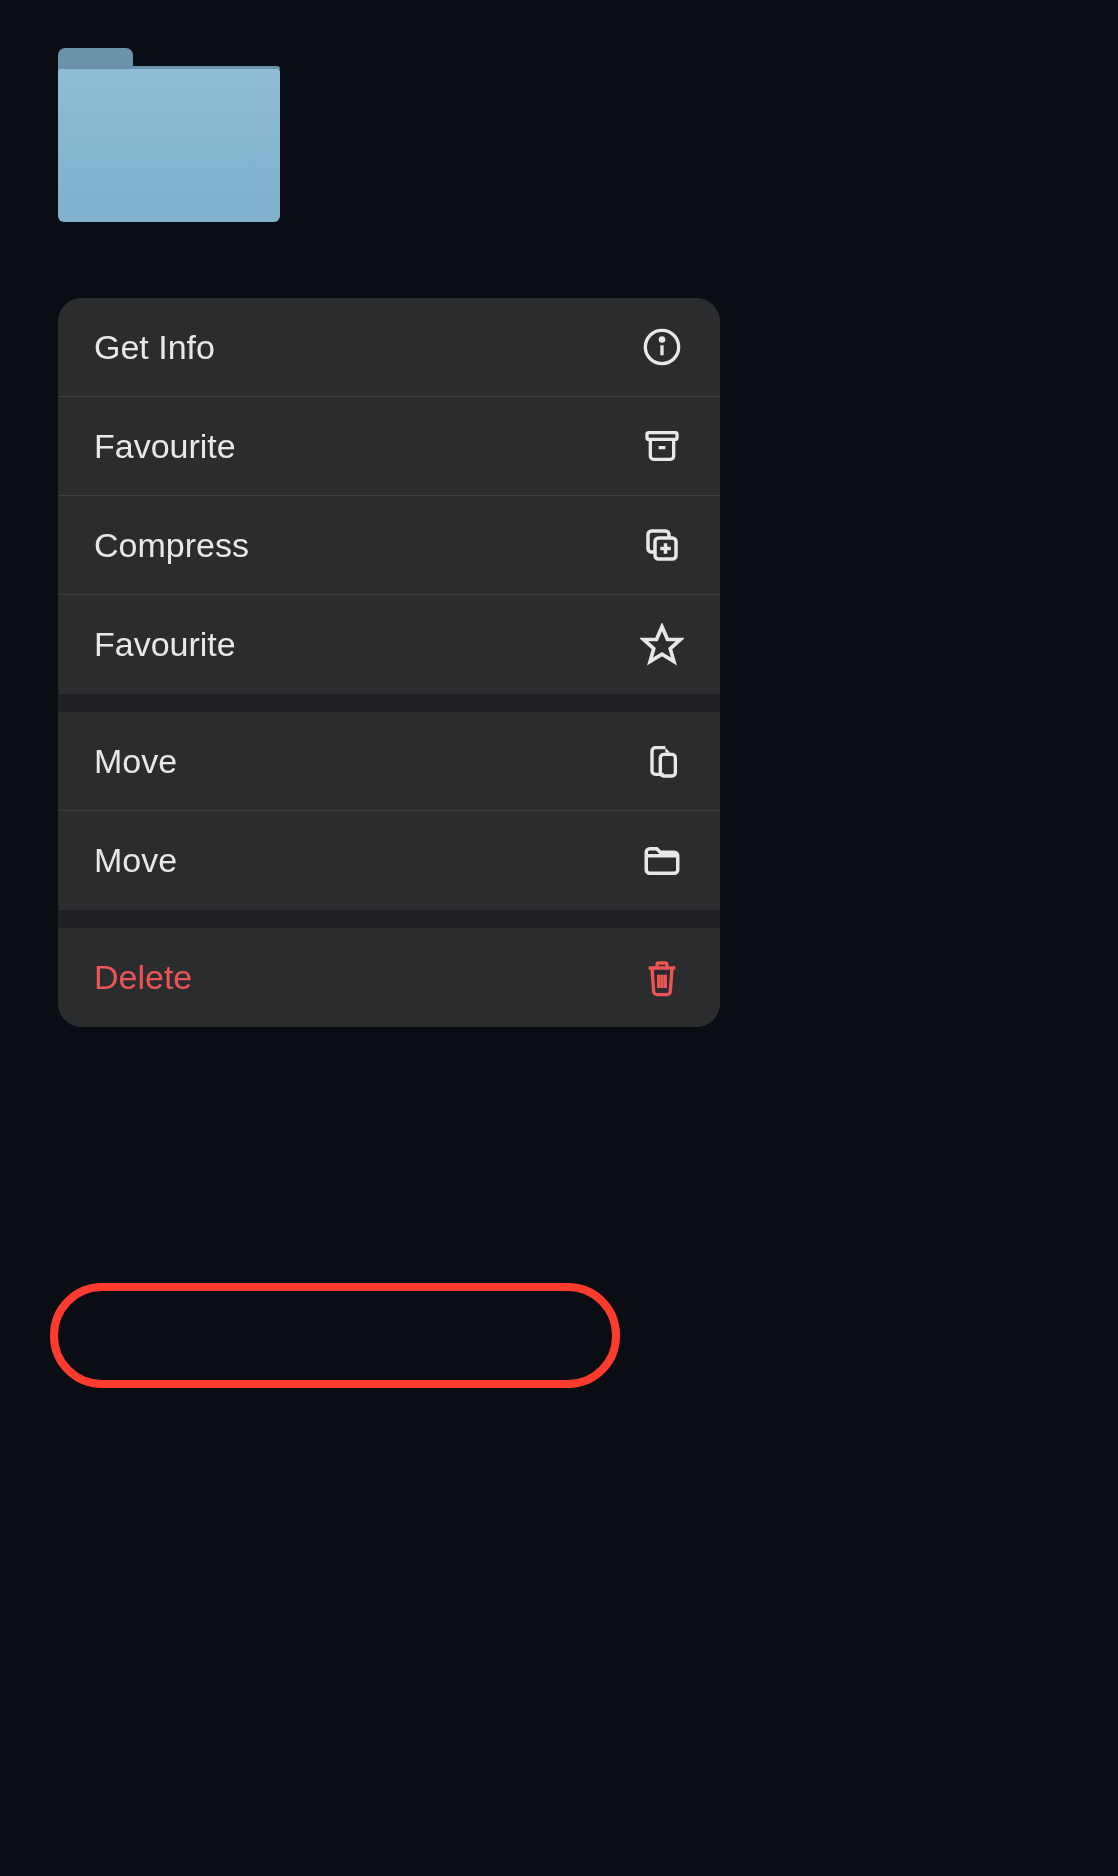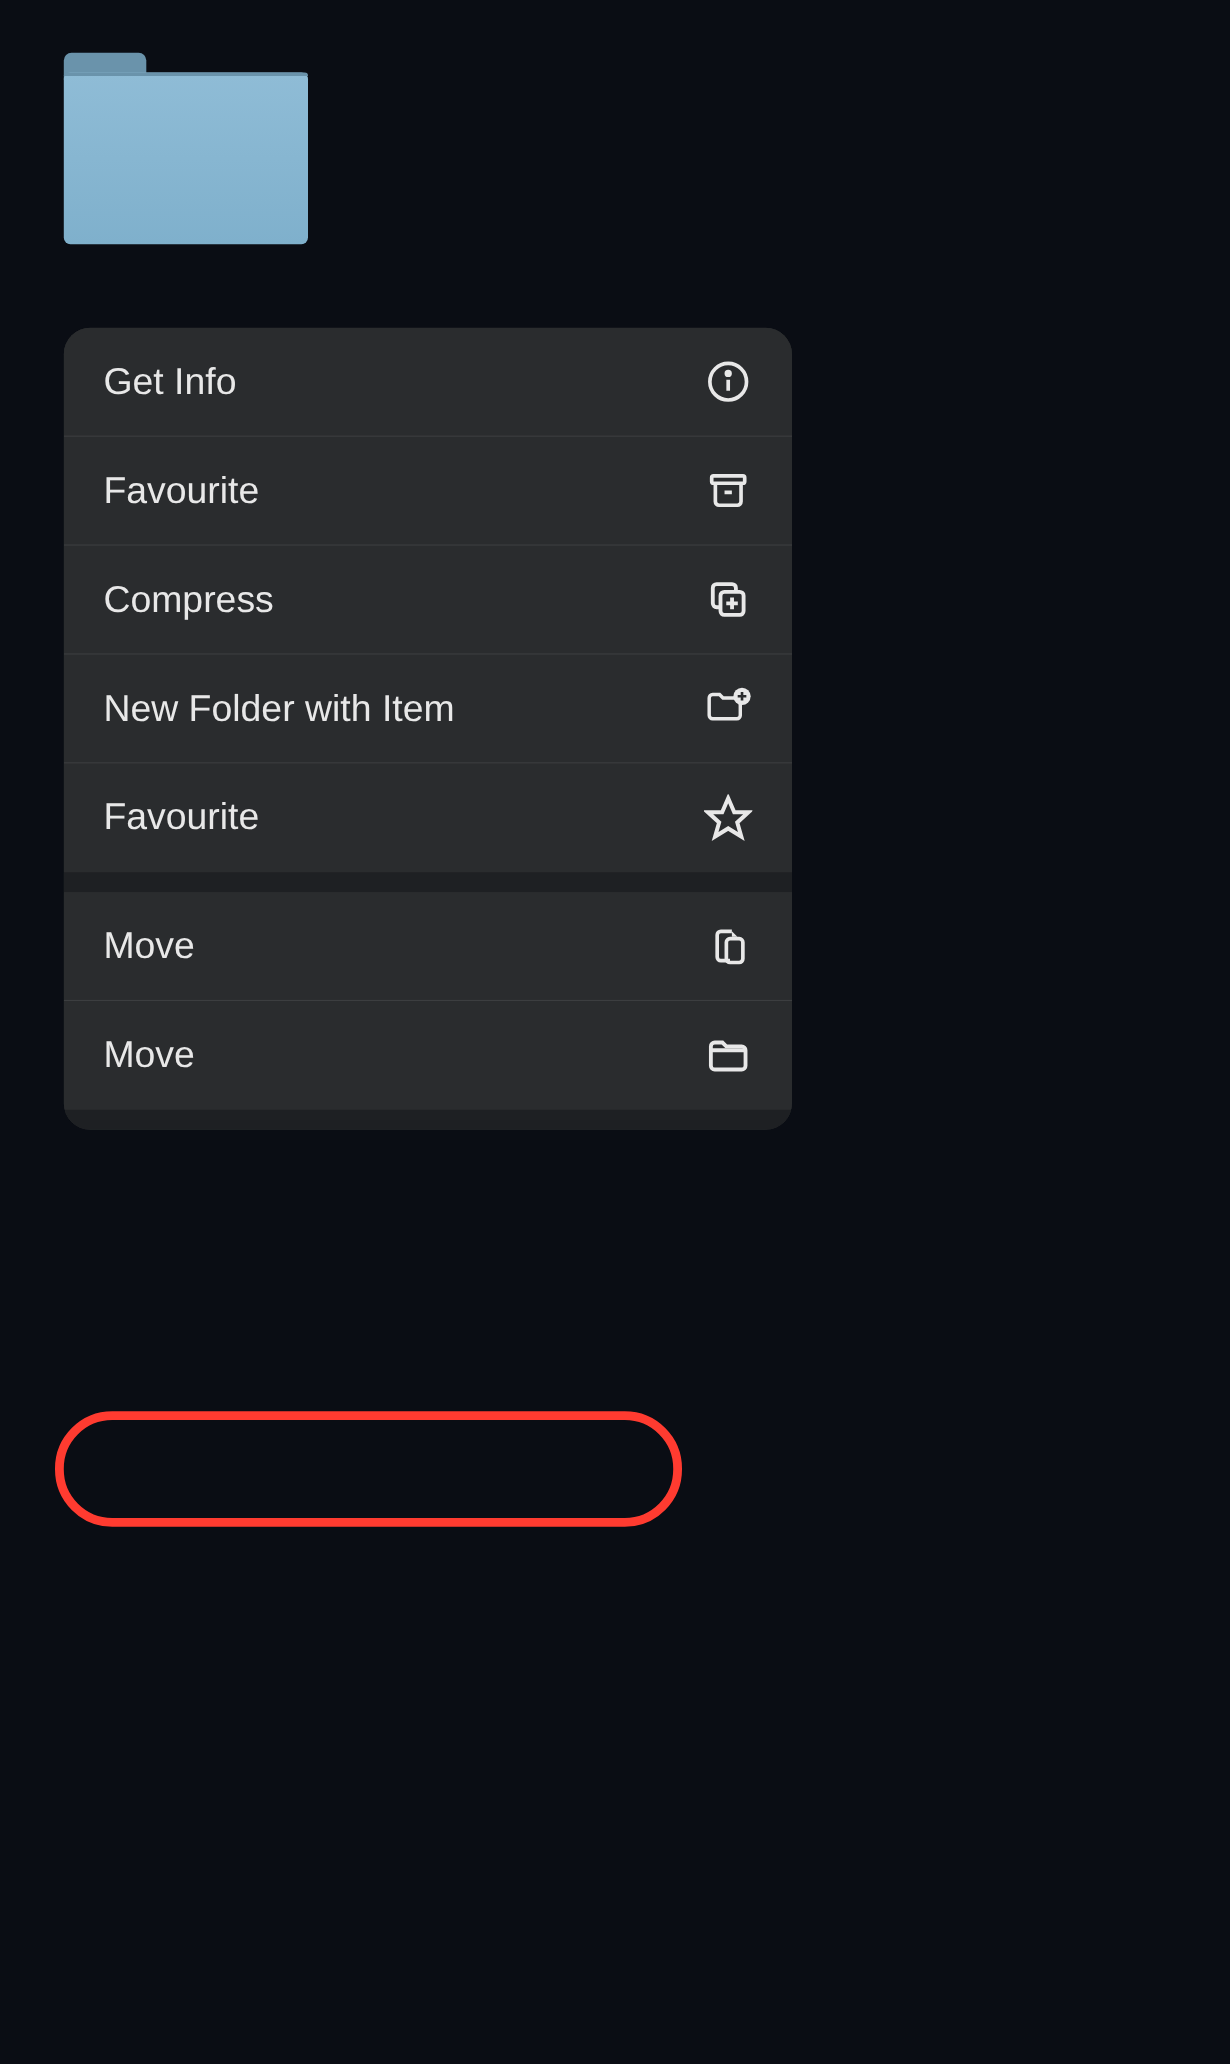--- a/index.html
+++ b/index.html
@@ -148,31 +148,20 @@
       <span class="menu-item-icon">
         <svg viewBox="0 0 24 24" width="42" height="42" fill="none" stroke="currentColor" stroke-width="2">
           <rect x="8" y="8" width="12" height="12" rx="2"></rect>
           <path d="M16 8V6a2 2 0 00-2-2H6a2 2 0 00-2 2v8a2 2 0 002 2h2"></path>
           <line x1="14" y1="11" x2="14" y2="17"></line>
           <line x1="11" y1="14" x2="17" y2="14"></line>
         </svg>
       </span>
     </div>
     <div class="menu-item">
-      <span class="menu-item-label">New Folder with Item</span>
-      <span class="menu-item-icon">
-        <svg viewBox="0 0 28 24" width="50" height="42" fill="none" stroke="currentColor" stroke-width="2">
-          <path d="M3 6a2 2 0 012-2h4l2 2h8a2 2 0 012 2v8a2 2 0 01-2 2H5a2 2 0 01-2-2V6z"></path>
-          <circle cx="22" cy="5" r="5" fill="currentColor" stroke="none"></circle>
-          <line x1="22" y1="2.5" x2="22" y2="7.5" stroke="#2a2c2e" stroke-width="1.5"></line>
-          <line x1="19.5" y1="5" x2="24.5" y2="5" stroke="#2a2c2e" stroke-width="1.5"></line>
-        </svg>
-      </span>
-    </div>
-    <div class="menu-item">
       <span class="menu-item-label">Favourite</span>
       <span class="menu-item-icon">
         <svg viewBox="0 0 24 24" width="44" height="44" fill="none" stroke="currentColor" stroke-width="2">
           <polygon points="12,2 15,9 22,9 16.5,14 18.5,21 12,17 5.5,21 7.5,14 2,9 9,9"></polygon>
         </svg>
       </span>
     </div>
   </div>
 
   <div class="menu-separator"></div>
@@ -195,16 +184,31 @@
         <svg viewBox="0 0 24 24" width="42" height="42" fill="none" stroke="currentColor" stroke-width="2">
           <path d="M3 7a2 2 0 012-2h4l2 2h8a2 2 0 012 2v8a2 2 0 01-2 2H5a2 2 0 01-2-2V7z"></path>
           <line x1="3" y1="9" x2="21" y2="9"></line>
         </svg>
       </span>
     </div>
   </div>
 
   <div class="menu-separator"></div>
 
+  <div class="menu-section">
+    <div class="menu-item destructive">
+      <span class="menu-item-label">Delete</span>
+      <span class="menu-item-icon">
+        <svg viewBox="0 0 24 24" width="40" height="44" fill="none" stroke="currentColor" stroke-width="2">
+          <path d="M4 6h16"></path>
+          <path d="M9 6V4a1 1 0 011-1h4a1 1 0 011 1v2"></path>
+          <path d="M6 6l1 14a2 2 0 002 2h6a2 2 0 002-2l1-14"></path>
+          <line x1="10" y1="10" x2="10" y2="18"></line>
+          <line x1="12" y1="10" x2="12" y2="18"></line>
+          <line x1="14" y1="10" x2="14" y2="18"></line>
+        </svg>
+      </span>
+    </div>
+  </div>
 
 </div>
 
 <div class="highlight-border"></div>
 
 </body></html>

